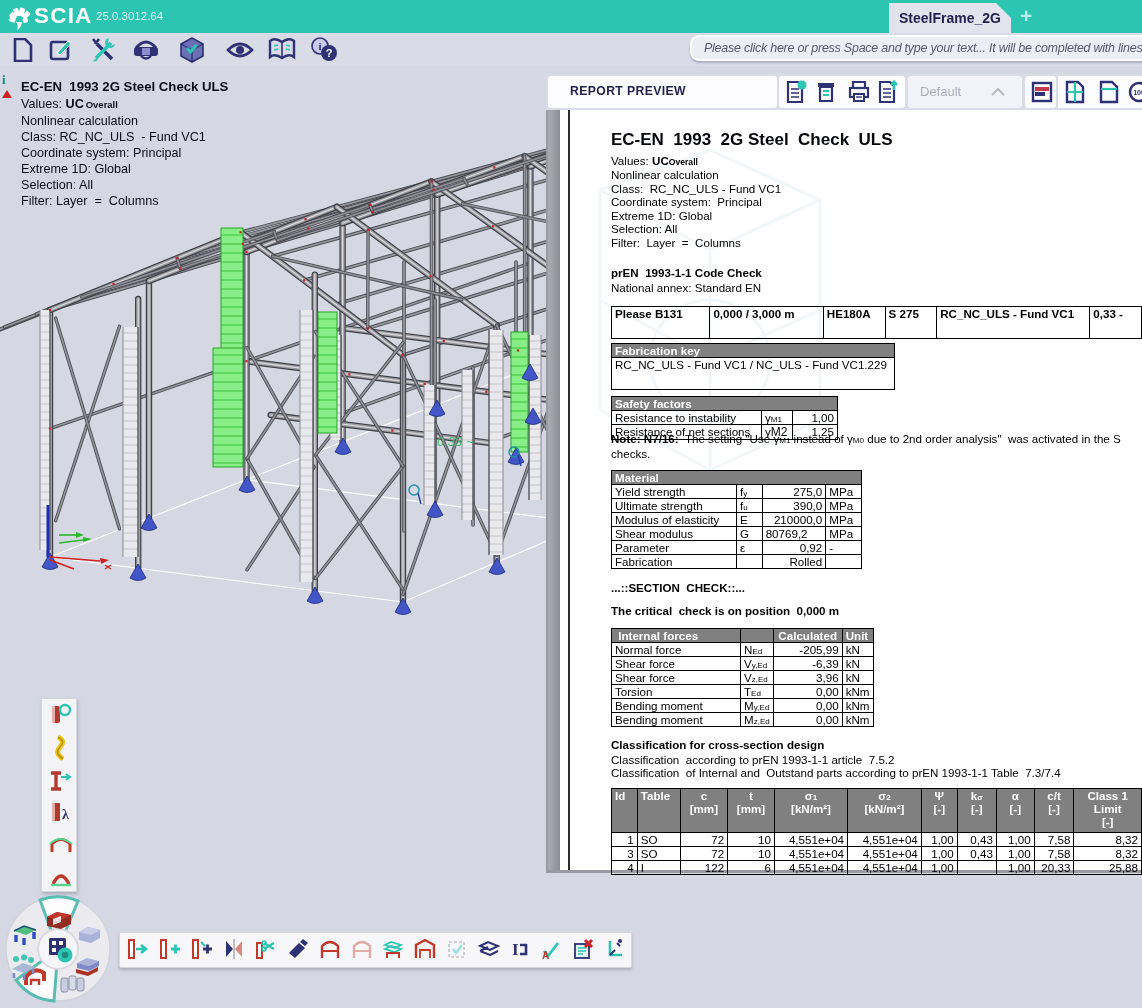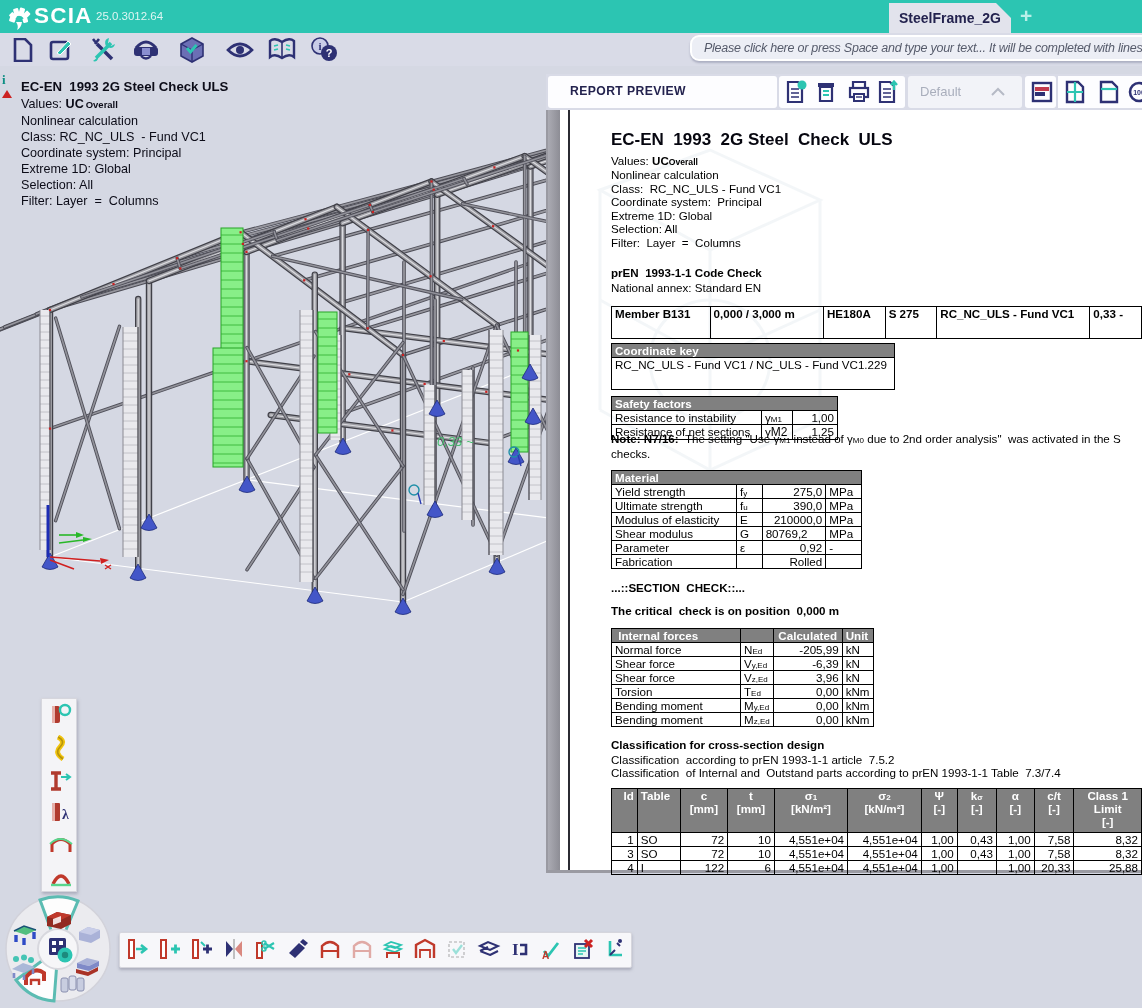--- a/index.html
+++ b/index.html
@@ -701,33 +701,33 @@
 <div class="rp " style="left:611px;top:181.5px">Class:&nbsp; RC_NC_ULS - Fund VC1</div>
 <div class="rp " style="left:611px;top:195px">Coordinate system:&nbsp; Principal</div>
 <div class="rp " style="left:611px;top:208.5px">Extreme 1D:&nbsp;Global</div>
 <div class="rp " style="left:611px;top:222px">Selection: All</div>
 <div class="rp " style="left:611px;top:235.5px">Filter:&nbsp; Layer&nbsp; =&nbsp; Columns</div>
 <div class="rp rb" style="left:611px;top:266px">prEN&nbsp; 1993-1-1 Code&nbsp;Check</div>
 <div class="rp " style="left:611px;top:281px">National annex: Standard EN</div>
 <table class="rt2" style="left:611px;top:306px">
 <tbody>
       <tr style="height:32px">
-<td style="width:99px"><b>Member B131</b></td>
+<td style="width:99px"><b>Please B131</b></td>
 <td style="width:114px"><b>0,000 / 3,000 m</b></td>
 <td style="width:62px"><b>HE180A</b></td>
 <td style="width:52px"><b>S 275</b></td>
 <td style="width:155px;white-space:normal"><b>RC_NC_ULS - Fund VC1</b></td>
 <td style="width:52px"><b>0,33 -</b></td>
 </tr>
     </tbody>
   </table>
 <table class="rt2" style="left:611px;top:343px">
 <tbody>
       <tr style="height:14px">
-        <td class="gh" style="width:283px">Coordinate key</td>
+        <td class="gh" style="width:283px">Fabrication key</td>
       </tr>
 <tr style="height:32px">
         <td>RC_NC_ULS - Fund VC1 / NC_ULS - Fund VC1.229</td>
       </tr>
 </tbody>
   </table>
 <table class="rt2" style="left:611px;top:396px">
 <tbody>
       <tr style="height:13px">
         <td class="gh" colspan="3" style="width:226px">Safety factors</td>
@@ -836,21 +836,21 @@
         <td>kNm</td>
       </tr>
 </tbody>
   </table>
 <div class="rp rb" style="left:611px;top:738px">Classification for cross-section design</div>
 <div class="rp " style="left:611px;top:753px">Classification&nbsp; according to prEN 1993-1-1 article&nbsp; 7.5.2</div>
 <div class="rp " style="left:611px;top:766px">Classification&nbsp; of Internal and&nbsp; Outstand parts according to prEN 1993-1-1 Table&nbsp; 7.3/7.4</div>
 <table class="rt2" style="left:611px;top:788px">
 <tbody>
       <tr style="height:44px">
-<td class="gh" style="width:31px;text-align:right">Id</td>
+<td class="gh" style="width:31px;text-align:left">Id</td>
 <td class="gh" style="width:47px">Table</td>
 <td class="gh" style="width:55px;text-align:center">c<br>[mm]</td>
 <td class="gh" style="width:54px;text-align:center">t<br>[mm]</td>
 <td class="gh" style="width:80px;text-align:center">σ<span style="font-size:8px">1</span><br>[kN/m²]</td>
 <td class="gh" style="width:81px;text-align:center">σ<span style="font-size:8px">2</span><br>[kN/m²]</td>
 <td class="gh" style="width:40px;text-align:center">Ψ<br>[-]</td>
 <td class="gh" style="width:45px;text-align:center">k<span style="font-size:8px">σ</span><br>[-]</td>
 <td class="gh" style="width:43px;text-align:center">α<br>[-]</td>
 <td class="gh" style="width:42px;text-align:center">c/t<br>[-]</td>
 <td class="gh" style="width:80px;text-align:center">Class 1<br>Limit<br>[-]</td>

